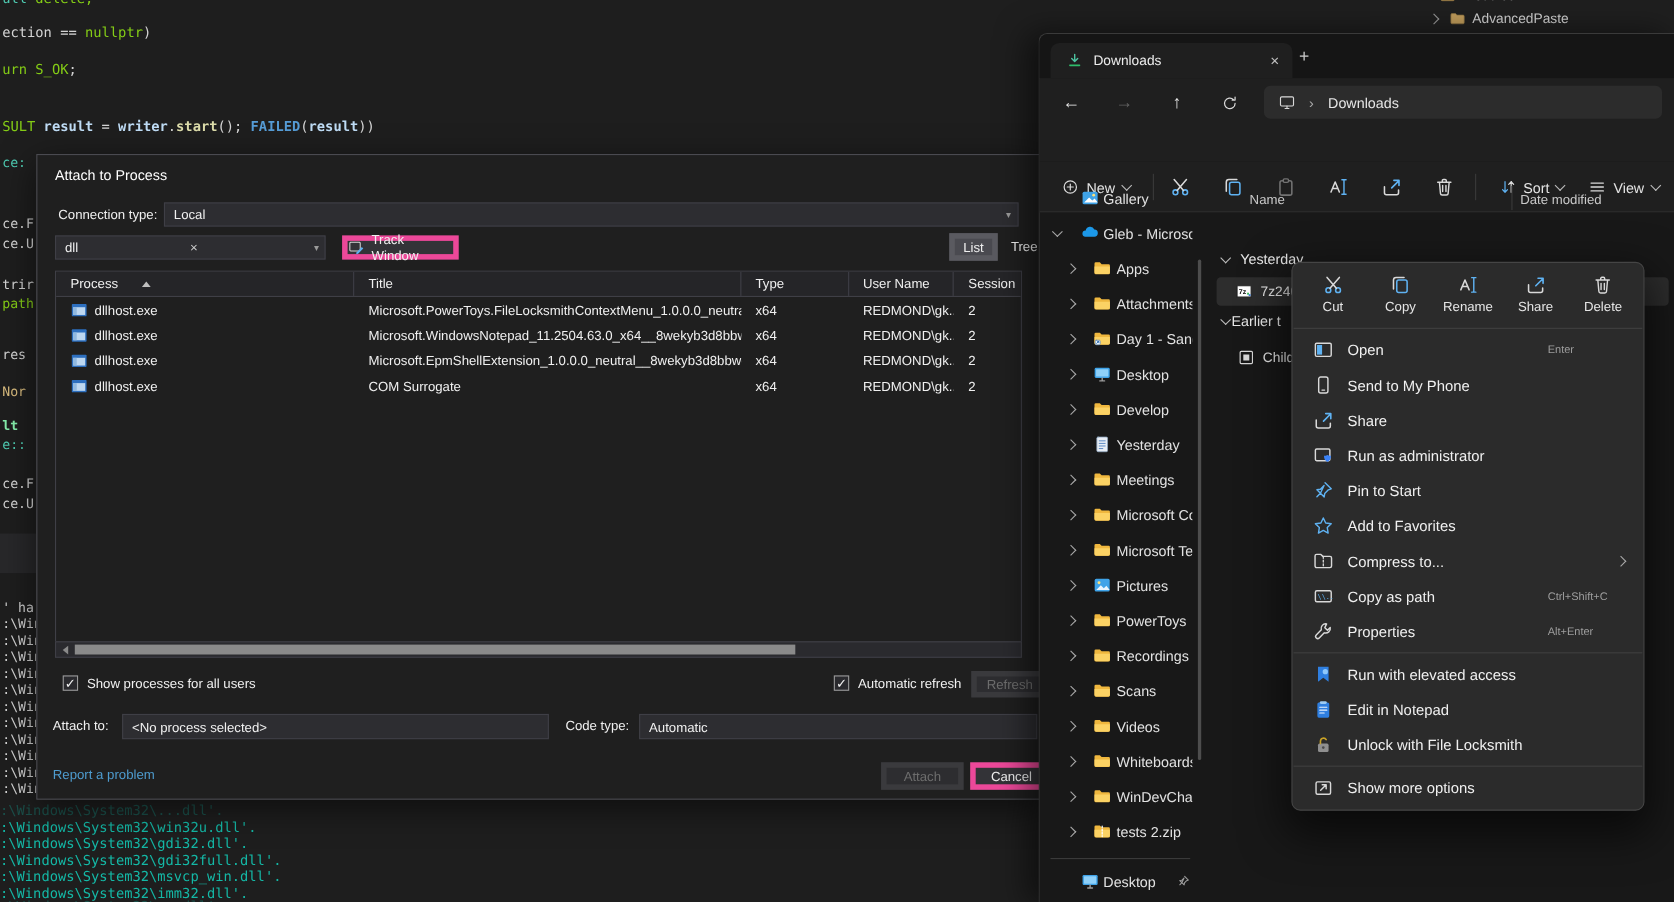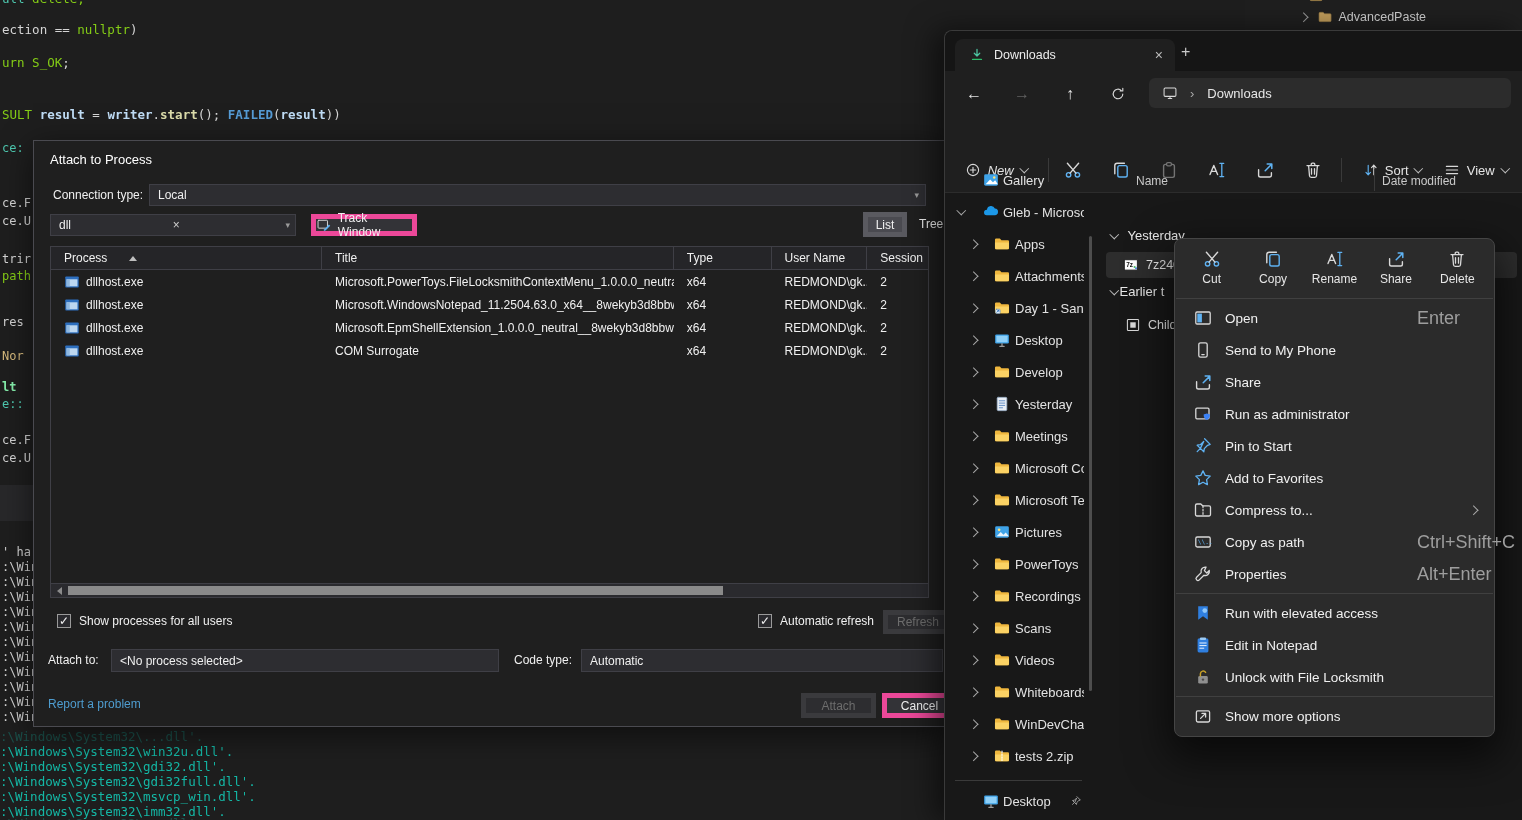--- a/index.html
+++ b/index.html
@@ -61,21 +61,21 @@
   
   .menu{z-index:5;background:#2B2B2B;border:1px solid #454545;border-radius:8px;
         box-shadow:0 16px 40px 6px rgba(0,0,0,.6);box-sizing:border-box;padding-bottom:4px;}
   .mq{display:flex;justify-content:space-between;align-items:center;height:56px;padding:0 14px;gap:16px;}
   .mq-cell{width:56px;display:flex;flex-direction:column;align-items:center;gap:3px;border-radius:4px;padding:4px 0;}
   .mq-cell .lbl{font-size:12px;color:#E6E6E6;}
   .m-sep{height:1px;background:#404040;margin:3px 1px;}
   .m-item{display:flex;align-items:center;height:32px;position:relative;border-radius:4px;margin:0 4px;}
   .m-ico{position:absolute;left:14px;width:20px;height:20px;display:flex;align-items:center;justify-content:center;}
   .m-lbl{position:absolute;left:46px;font-size:13.5px;color:#F0F0F0;white-space:nowrap;}
-  .m-sc{position:absolute;left:238px;font-size:18px;color:#9E9E9E;}
+  .m-sc{position:absolute;left:228px;font-size:10px;color:#9E9E9E;}
   .m-sub{position:absolute;right:14px;color:#A9A9A9;}
   .i16{display:inline-flex;width:16px;height:16px;}
   .i20{display:inline-flex;width:20px;height:20px;}
   svg{display:block;width:100%;height:100%;}
 </style>
 </head>
 <body>
 
 <div class="screen">
 
@@ -329,21 +329,21 @@
             <svg viewBox="0 0 20 20" fill="none" stroke-linecap="round" stroke-linejoin="round">
               <rect x="2.6" y="3.8" width="14.8" height="10.4" rx="1.4" stroke="#D9D9D9" stroke-width="1.3"></rect>
               <path d="M7.8 17 h4.4 M10 14.4 V17" stroke="#D9D9D9" stroke-width="1.3"></path>
             </svg>
           </span>
         <span style="margin-left:12px;color:#A9A9A9;">›</span>
         <span style="margin-left:13px;">Downloads</span>
       </div>
 
       <div class="abs" style="left:0;top:76px;width:578px;height:46px;border-bottom:1px solid #2C2C2C;box-sizing:border-box;background:#1F1F1F;">
-        <div class="abs tbtn" style="left:14px;top:7px;width:74px;height:32px;gap:7px;font-style:italic;">
+        <div class="abs tbtn" style="left:14px;top:7px;width:74px;height:32px;gap:7px;">
           <span class="i16">
               <svg viewBox="0 0 20 20" fill="none" stroke-linecap="round" stroke-linejoin="round">
                 <circle cx="10" cy="10" r="7" stroke="#D9D9D9" stroke-width="1.4"></circle>
                 <path d="M10 6.6 v6.8 M6.6 10 h6.8" stroke="#D9D9D9" stroke-width="1.4"></path>
               </svg>
             </span>
           <span class="tlabel">New</span>
           <span class="cv down" style="color:#BDBDBD;"></span>
         </div>
         <div class="abs tsep" style="left:103px;top:11px;"></div>

